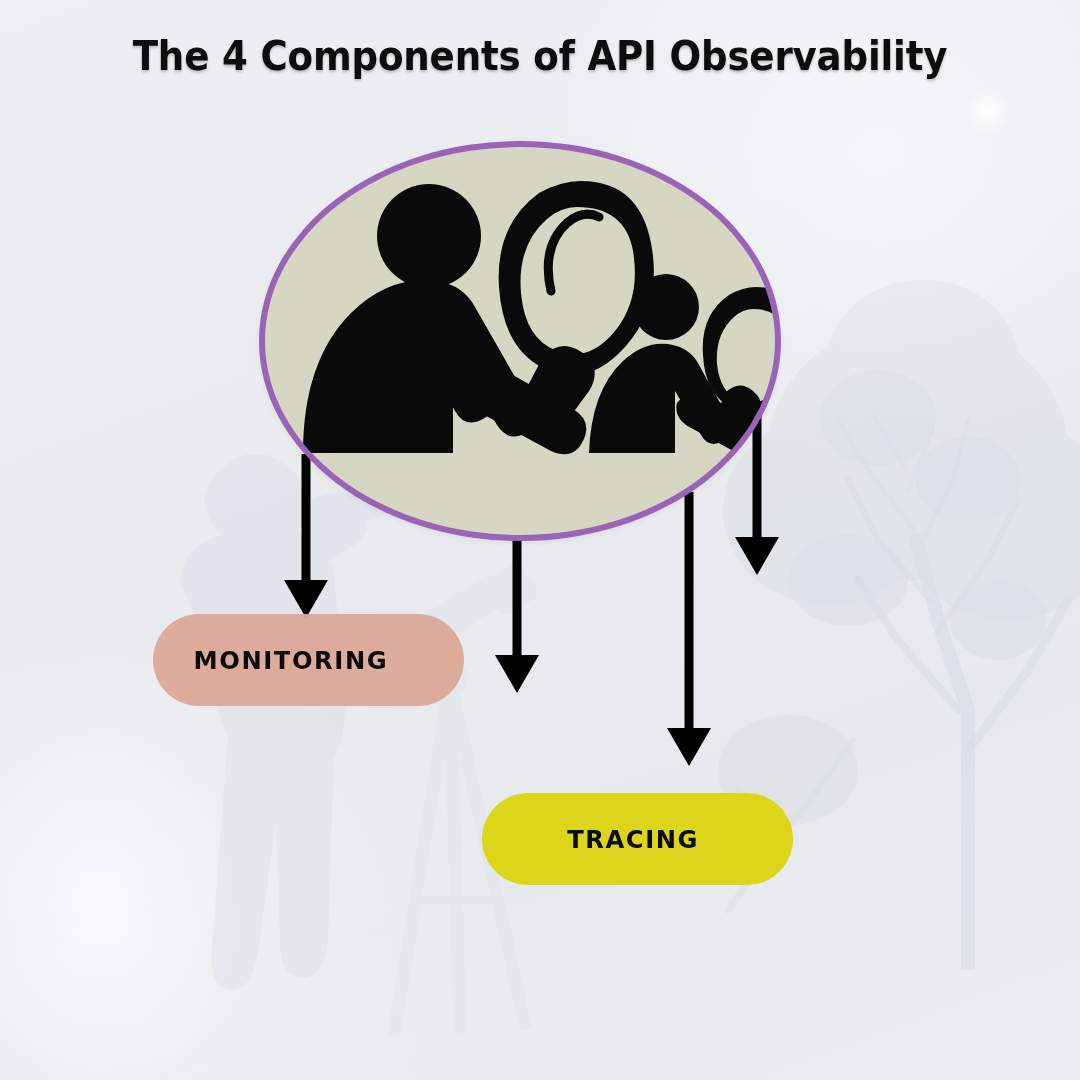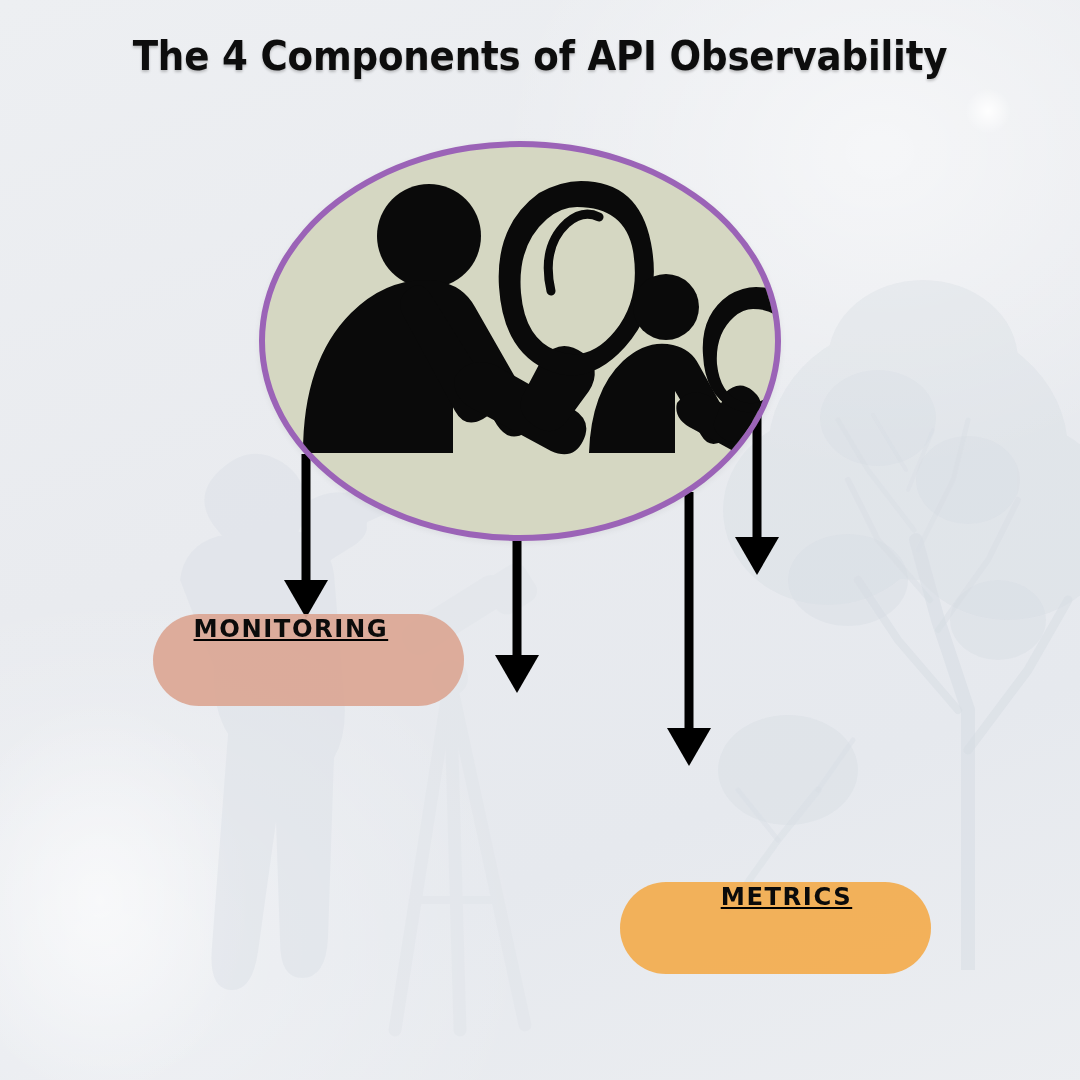--- a/index.html
+++ b/index.html
@@ -114,22 +114,22 @@
   
   .arrow {
     position: absolute;
   }
 
   
   .pill {
     position: absolute;
     border-radius: 999px;
     display: flex;
+    align-items: center;
     justify-content: center;
-    text-decoration: underline;
   }
   .pill-label {
     font-family: "DejaVu Sans", sans-serif;
     font-weight: bold;
     font-size: 25px;
     letter-spacing: 1.6px;
     color: #0b0b0b;
     transform: scaleX(0.97);
     white-space: nowrap;
   }
@@ -286,18 +286,18 @@
                  M494 168 q-10 0 -19 8 q-19 17 -17 47 q3 29 23 37 q20 8 37 -13 q17 -20 11 -51 q-5 -28 -35 -28 z" fill-rule="evenodd"></path>
       </g>
     </svg>
   </div>
 
   <div class="pill pill-monitoring">
     <span class="pill-label">MONITORING</span>
   </div>
 
 
-
-  <div class="pill pill-metrics">
-    <span class="pill-label">METRICS</span>
-  </div>
+  <div class="pill pill-tracing">
+    <span class="pill-label">TRACING</span>
+  </div>
+
 
 </div>
 
 </body></html>

